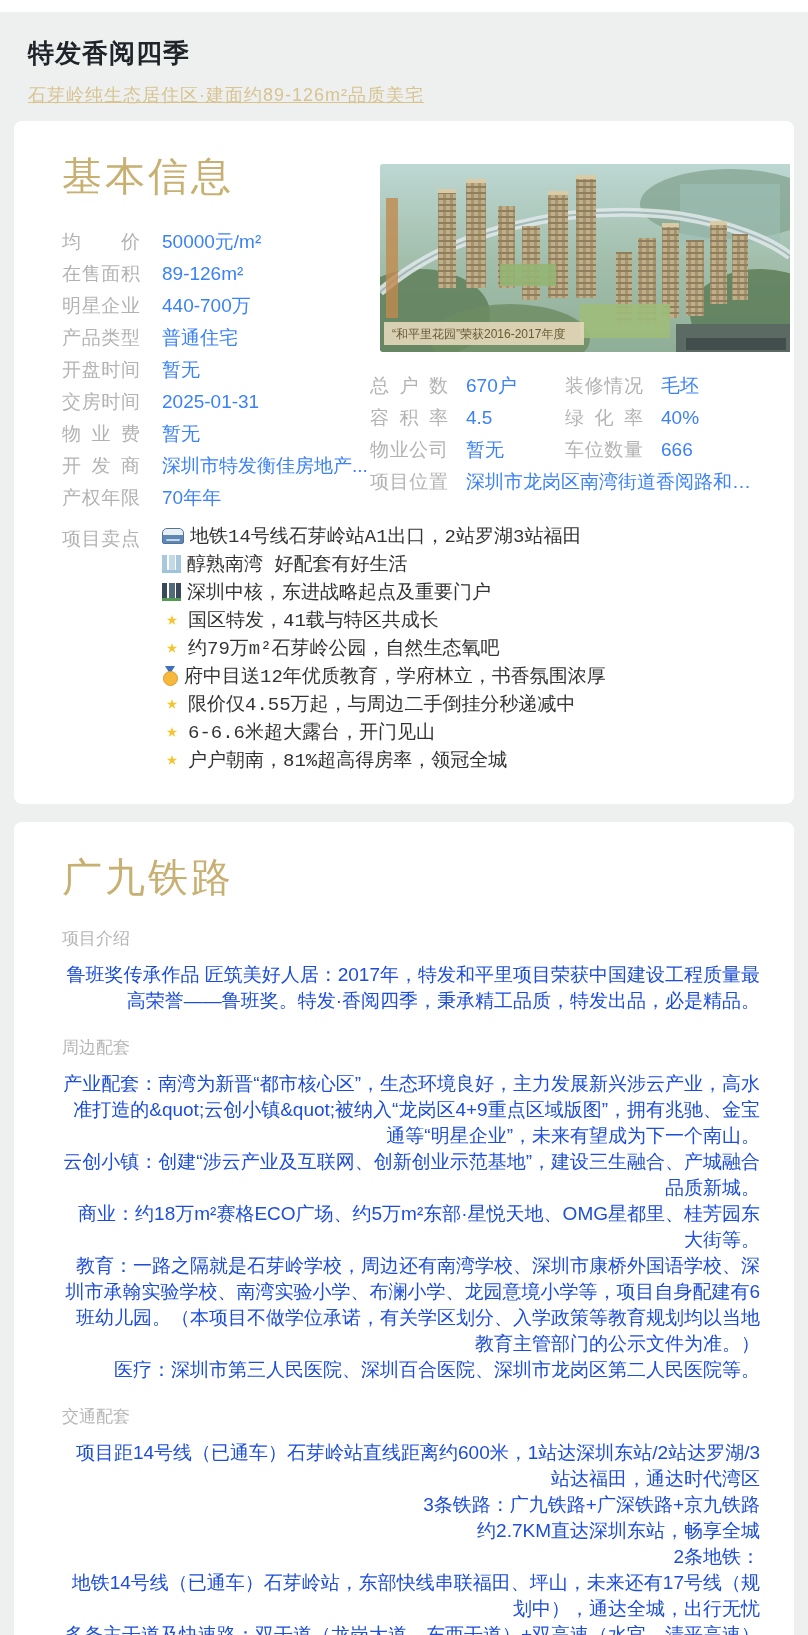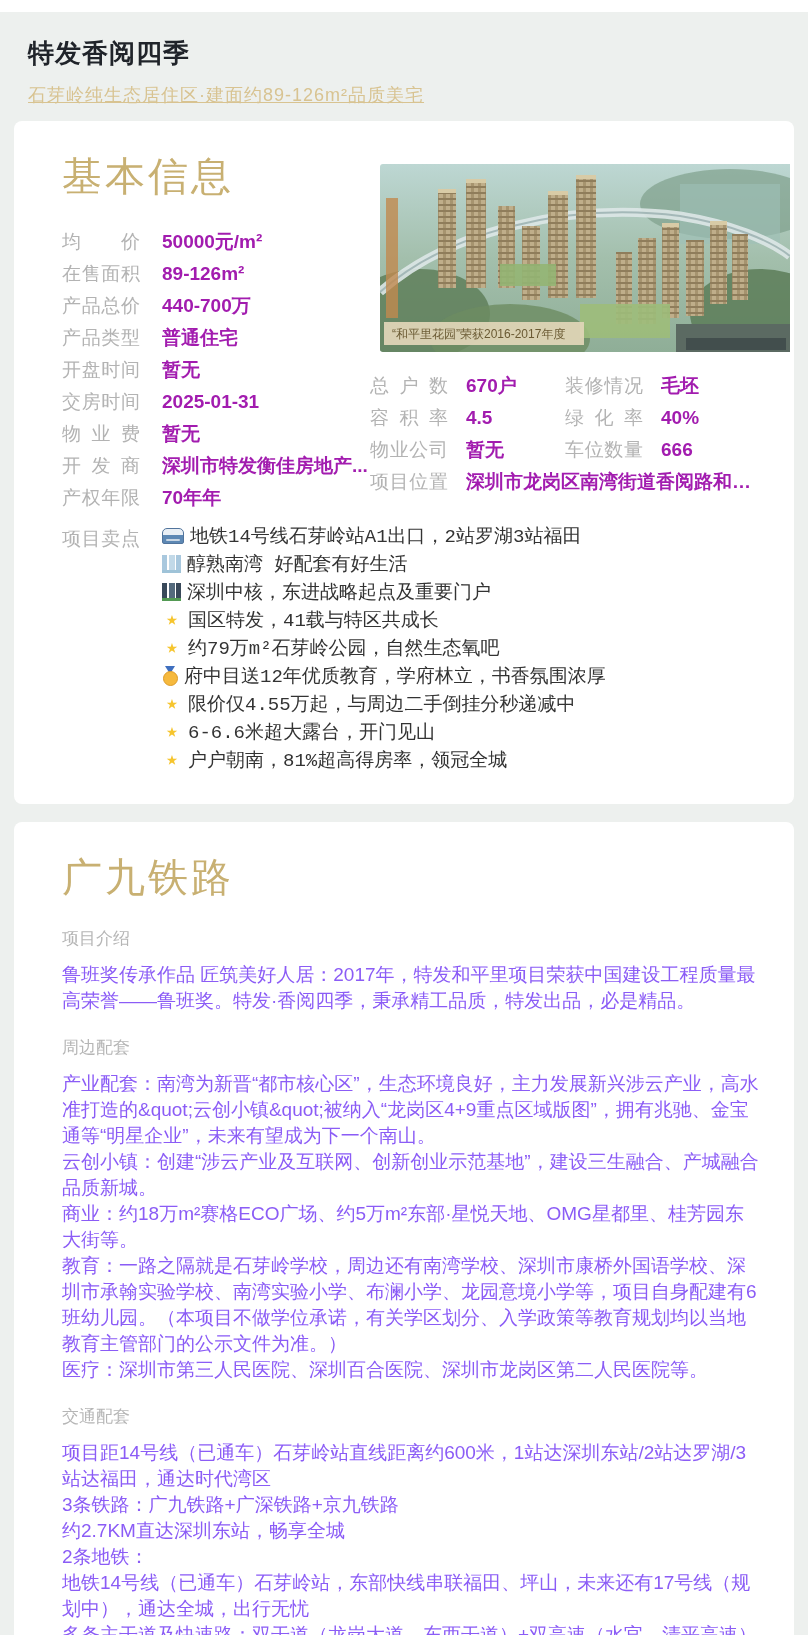--- a/index.html
+++ b/index.html
@@ -20,21 +20,21 @@
   .card h2{margin:0 0 22px 0;font-size:40px;font-weight:500;color:#c8b072;letter-spacing:3px;}
 
   
   .basic-cols{display:flex;}
   .col-left{width:306px;flex:none;}
   .col-right{flex:1;min-width:0;}
   .photo-box{width:480px;height:188px;border-radius:3px;overflow:hidden;margin-top:-62px;margin-left:12px;}
   .photo-box svg{display:block;}
   .frow{display:flex;align-items:center;height:32px;font-size:19px;}
   .flabel{flex:none;display:inline-block;width:78px;color:#b3b3b3;text-align:justify;text-align-last:justify;}
-  .fvalue{margin-left:22px;font-weight:700;color:#a21caf;white-space:nowrap;overflow:hidden;text-overflow:ellipsis;}
+  .fvalue{margin-left:22px;font-weight:400;color:#3b82f6;white-space:nowrap;overflow:hidden;text-overflow:ellipsis;}
   .rgrid{display:flex;flex-wrap:wrap;margin-top:18px;margin-left:2px;}
   .rgrid .frow{width:50%;height:32px;}
   .rgrid .frow .fvalue{margin-left:18px;}
   .locrow{width:100%!important;}
   .locrow .fvalue{max-width:320px;}
 
   
   .sell{display:flex;margin-top:8px;font-size:19px;}
   .sell .flabel{margin-top:4px;}
   .sp-list{margin-left:22px;font-family:Liberation Mono, monospace;}
@@ -50,21 +50,21 @@
     background:linear-gradient(90deg,#39495a 0 28%,transparent 28% 38%,#546a7d 38% 66%,transparent 66% 76%,#39495a 76% 100%);}
   .ic-city2{width:19px;height:15px;border-bottom:3px solid #9fc3d8;
     background:linear-gradient(90deg,#a9c8de 0 28%,transparent 28% 38%,#c2d9e8 38% 66%,transparent 66% 76%,#a9c8de 76% 100%);}
   .ic-medal{width:16px;height:20px;}
   .ic-medal::before{content:"";position:absolute;top:0;left:3px;border:5px solid transparent;border-top:8px solid #3f6fbf;}
   .ic-medal::after{content:"";position:absolute;bottom:0;left:1px;width:13px;height:13px;border-radius:50%;
     background:#f6b93d;border:1px solid #dd9c2a;}
 
   
   .sec-label{font-size:17px;color:#b6b6b6;margin:22px 0 12px 0;}
-  .sec-body{font-size:19px;line-height:26px;color:#8b5cf6;white-space:pre-line;}
+  .sec-body{font-size:19px;line-height:26px;color:#1d4ed8;white-space:pre-line;text-align:right;}
 </style>
 </head>
 <body>
 
 <div class="page">
 
   <div class="hdr">
     <h1>特发香阅四季</h1>
     <div class="sub">石芽岭纯生态居住区·建面约89-126m²品质美宅</div>
   </div>
@@ -76,21 +76,21 @@
       <div class="col-left">
         <div class="frow">
             <span class="flabel">均价</span>
             <span class="fvalue">50000元/m²</span>
           </div>
         <div class="frow">
             <span class="flabel">在售面积</span>
             <span class="fvalue">89-126m²</span>
           </div>
         <div class="frow">
-            <span class="flabel">产品总价</span>
+            <span class="flabel">明星企业</span>
             <span class="fvalue">440-700万</span>
           </div>
         <div class="frow">
             <span class="flabel">产品类型</span>
             <span class="fvalue">普通住宅</span>
           </div>
         <div class="frow">
             <span class="flabel">开盘时间</span>
             <span class="fvalue">暂无</span>
           </div>

